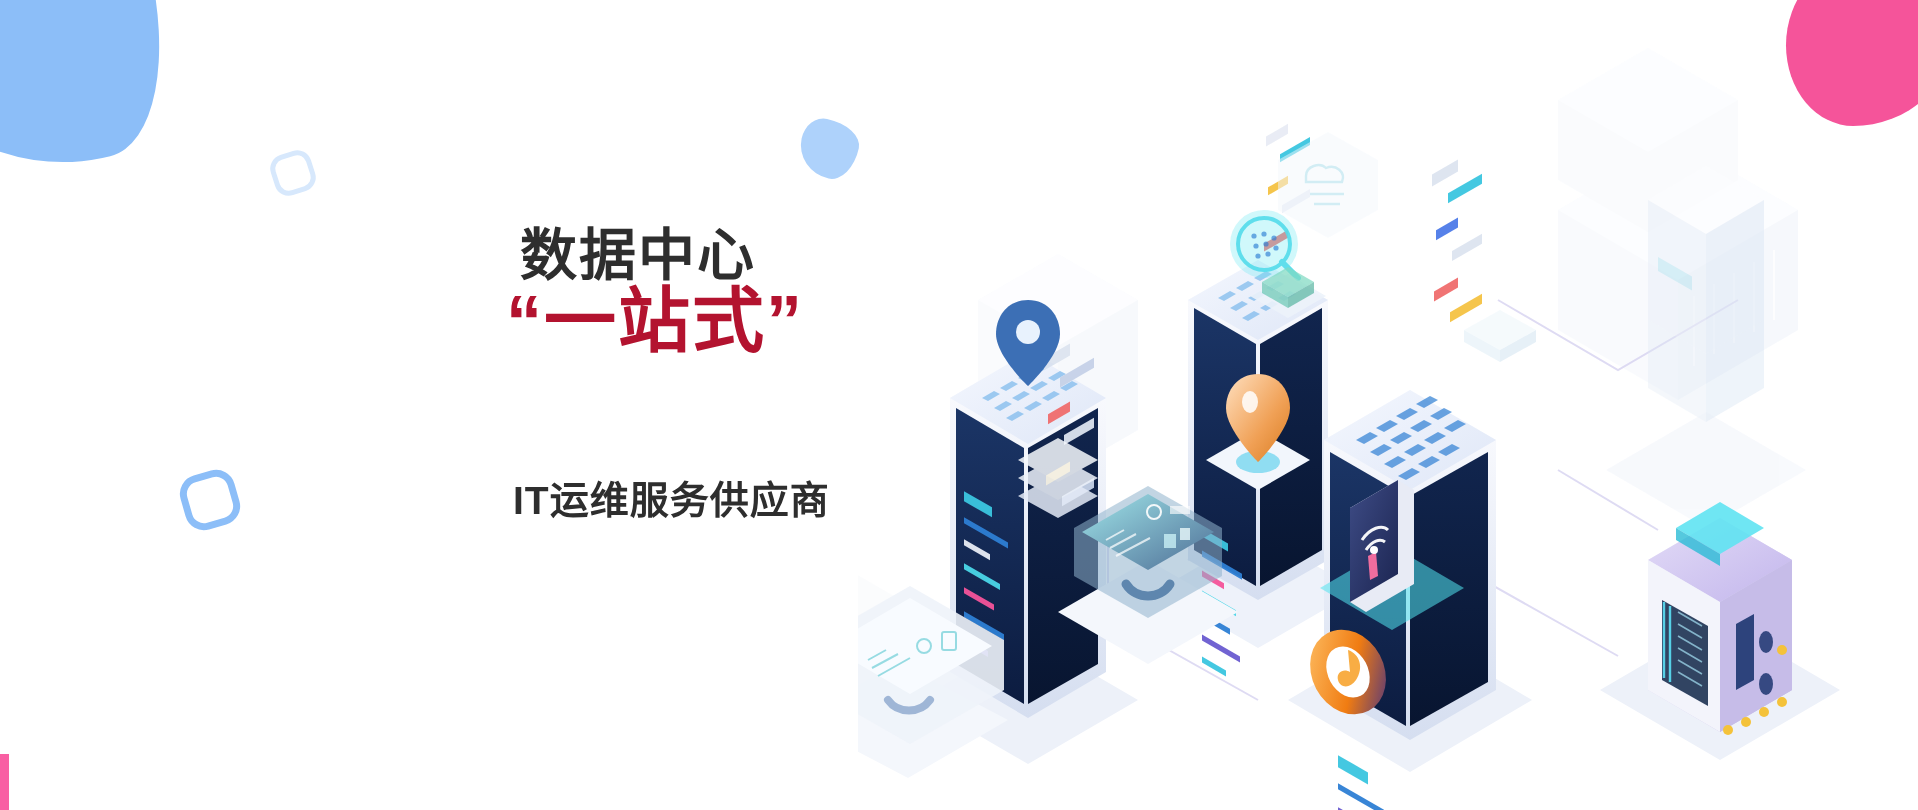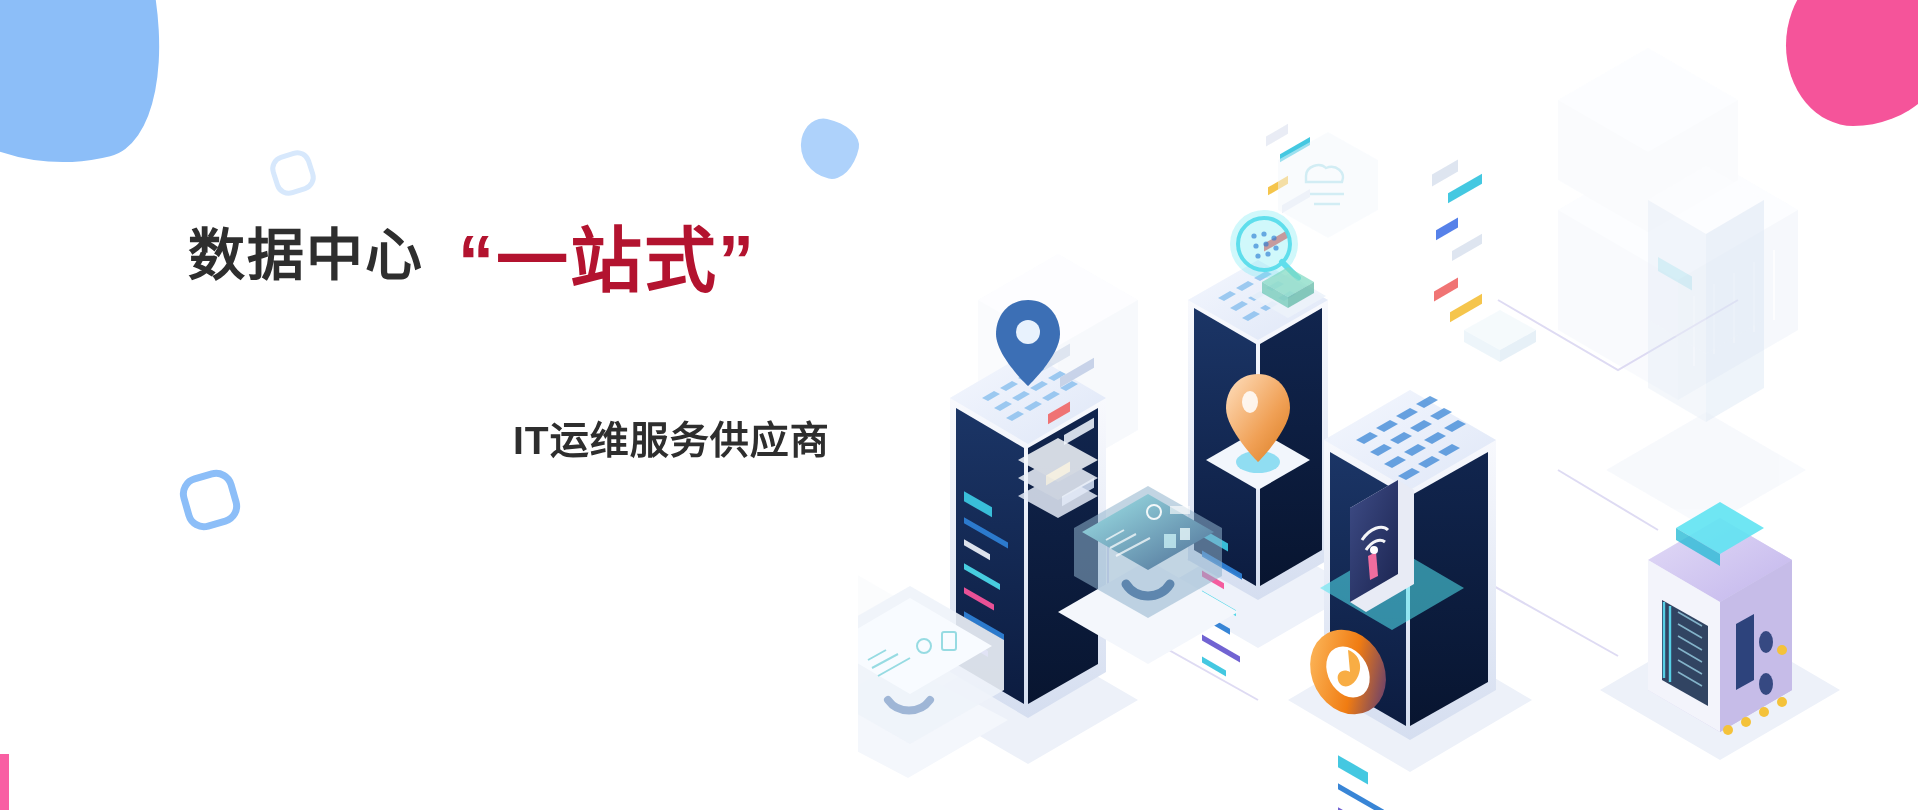--- a/index.html
+++ b/index.html
@@ -73,26 +73,27 @@
   }
 
   
   .headline {
     position:absolute;
     left:188px; top:225px;
     width:900px;
   }
   .line-1 {
     display:flex;
-    align-items:flex-start;
+    align-items:center;
     white-space:nowrap;
     font-size:57px;
     font-weight:bold;
     letter-spacing:2px;
     line-height:1.06;
+    flex-direction:column;
   }
   .t-dark { color:#2E2E2E; }
   .t-red  { color:#B3132F; }
   .quote-wrap {
     margin-left:34px;
     font-size:72px;
     line-height:1;
   }
   .line-2 {
     margin-top:112px;

